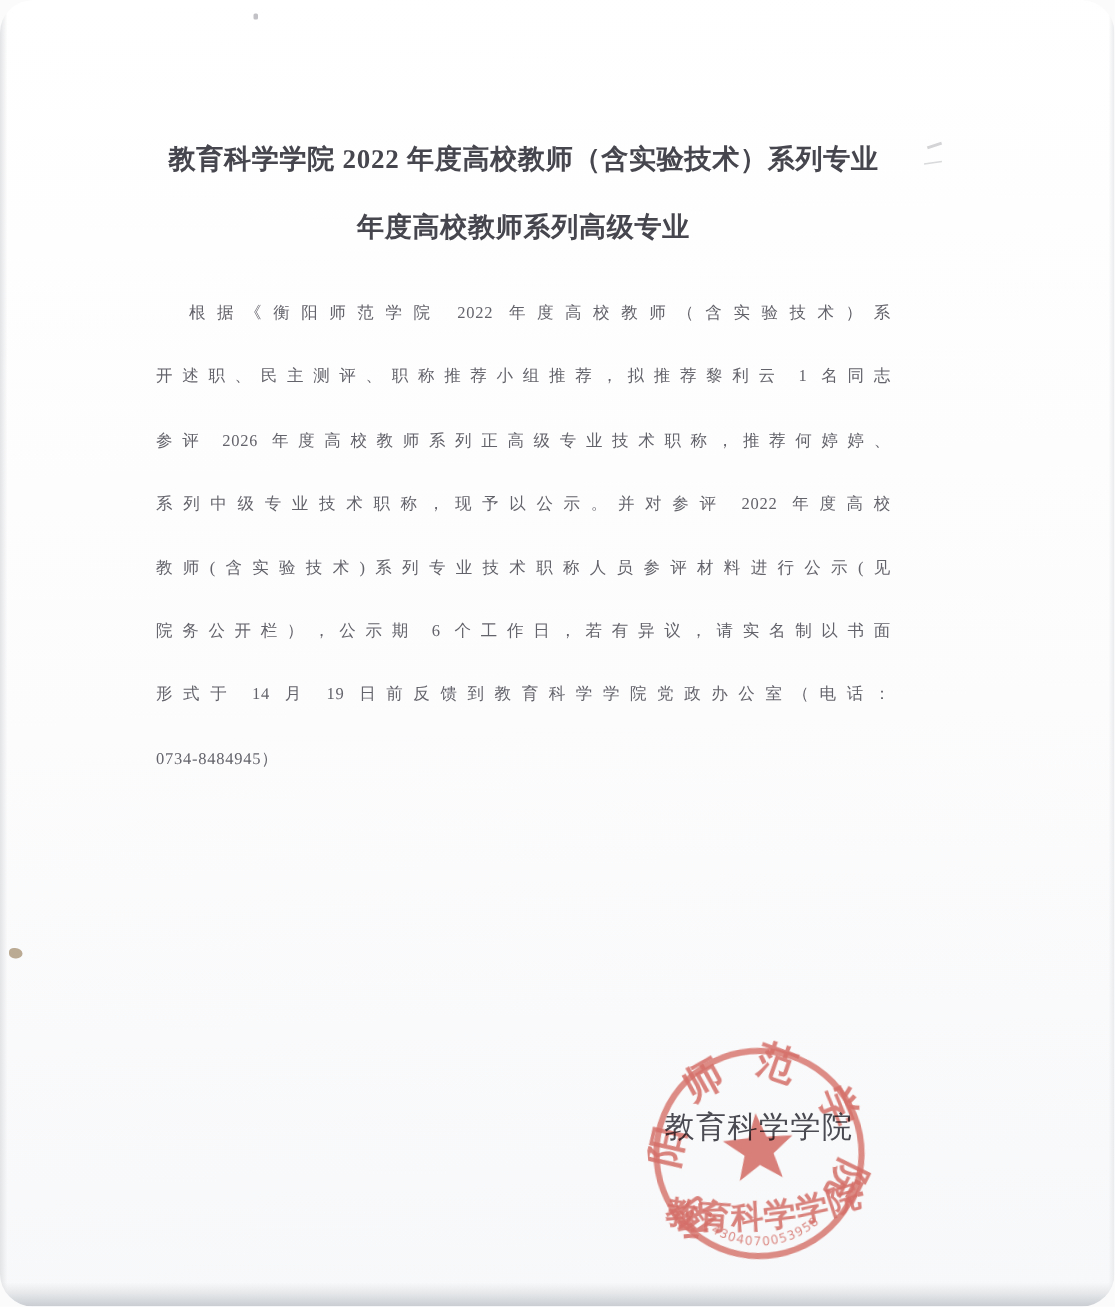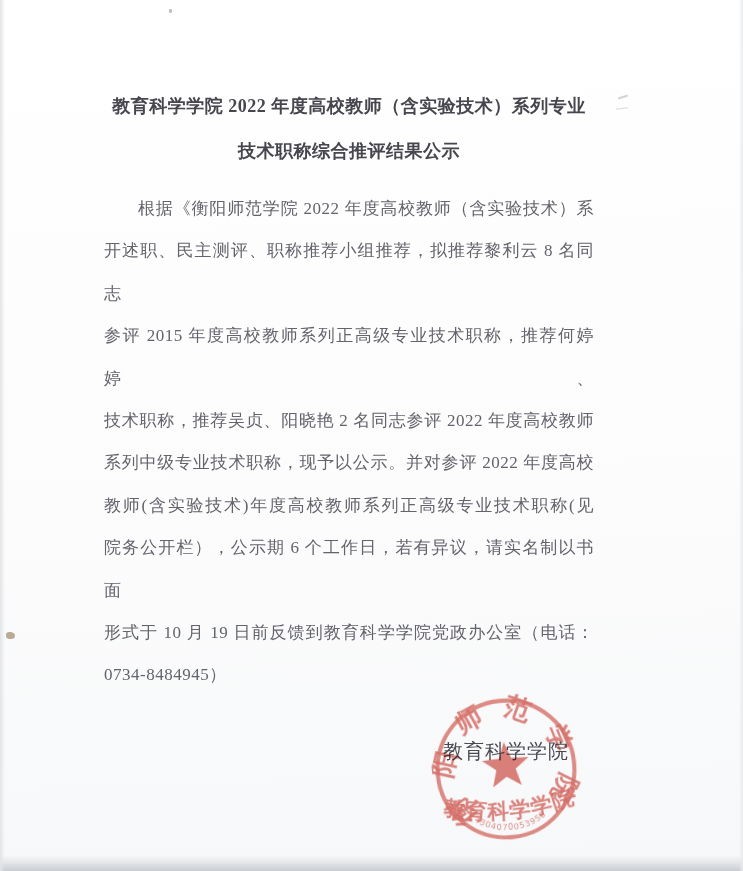--- a/index.html
+++ b/index.html
@@ -8,34 +8,35 @@
     background:#fbfbfc;
     font-family:"Liberation Serif","DejaVu Serif",serif;
   }
   .page{
     position:absolute;left:0;top:0;width:743px;height:871px;
     background:
       linear-gradient(to right, #e3e4e6 0px, rgba(255,255,255,0) 5px),
       linear-gradient(to left, #e9eaec 0px, rgba(255,255,255,0) 4px),
       linear-gradient(to top, #c9cdd2 0px, #e6e8ea 9px, rgba(255,255,255,0) 16px),
       linear-gradient(178deg,#ffffff 0%, #fcfcfd 55%, #f7f8f9 100%);
+    border-radius: 22px;
   }
   .content{
     position:absolute;left:104px;top:84px;width:490px;
     color:#60606a;
   }
   .doc-title{
     text-align:center;
     font-weight:bold;
     font-size:18px;
     line-height:45px;
     color:#46464e;
     letter-spacing:0.5px;
   }
-  .body-text{margin-top:14px;font-size:17px;line-height:42.4px;letter-spacing:0.5px;color:#63636b;}
+  .body-text{margin-top:14px;font-size:11px;line-height:42.4px;letter-spacing:0.5px;color:#63636b;}
   .bline{text-align:justify;text-align-last:justify;}
   .bline.indent{text-indent:2em;}
   .bline.lastline{text-align:right;text-align-last:left;}
   .sig-dept{
     position:absolute;left:443px;top:738px;
     font-size:20px;letter-spacing:1px;color:#4a4a52;z-index:2;
   }
   .sig-date{
     position:absolute;left:424px;top:794px;
     font-size:19px;letter-spacing:0.5px;color:#4a4a52;z-index:2;
@@ -54,32 +55,31 @@
   .speck4{position:absolute;left:616px;top:108px;width:12px;height:1px;background:#b4b5ba;opacity:0.5;transform:rotate(-8deg);}
 </style>
 </head>
 <body>
 
 <div class="page">
 
   <div class="content">
     <div class="doc-title">
       <div>教育科学学院 2022 年度高校教师（含实验技术）系列专业</div>
-      <div>技术职称综合推评结果公示</div>
+      <div>年度高校教师系列高级专业</div>
     </div>
 
     <div class="body-text">
       <div class="bline indent">根据《衡阳师范学院 2022 年度高校教师（含实验技术）系</div>
-      <div class="bline">开述职、民主测评、职称推荐小组推荐，拟推荐黎利云 8 名同志</div>
-      <div class="bline">参评 2015 年度高校教师系列正高级专业技术职称，推荐何婷婷、</div>
-      <div class="bline">技术职称，推荐吴贞、阳晓艳 2 名同志参评 2022 年度高校教师</div>
+      <div class="bline">开述职、民主测评、职称推荐小组推荐，拟推荐黎利云 1 名同志</div>
+      <div class="bline">参评 2026 年度高校教师系列正高级专业技术职称，推荐何婷婷、</div>
       <div class="bline">系列中级专业技术职称，现予以公示。并对参评 2022 年度高校</div>
-      <div class="bline">教师(含实验技术)年度高校教师系列正高级专业技术职称(见</div>
+      <div class="bline">教师(含实验技术)系列专业技术职称人员参评材料进行公示(见</div>
       <div class="bline">院务公开栏），公示期 6 个工作日，若有异议，请实名制以书面</div>
-      <div class="bline">形式于 10 月 19 日前反馈到教育科学学院党政办公室（电话：</div>
+      <div class="bline">形式于 14 月 19 日前反馈到教育科学学院党政办公室（电话：</div>
       <div class="bline lastline">0734-8484945）</div>
     </div>
   </div>
 
   <div class="sig-dept">教育科学学院</div>
 
   <div class="seal">
     <svg width="148" height="148" viewBox="0 0 145 145" xmlns="http://www.w3.org/2000/svg">
       <defs>
         <path id="arcOuter" d="M 47,116.7 A 51,51 0 1 1 98,116.7" fill="none"></path>

